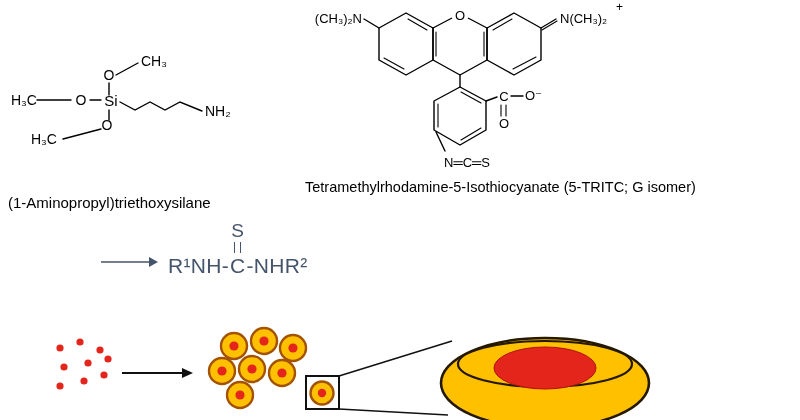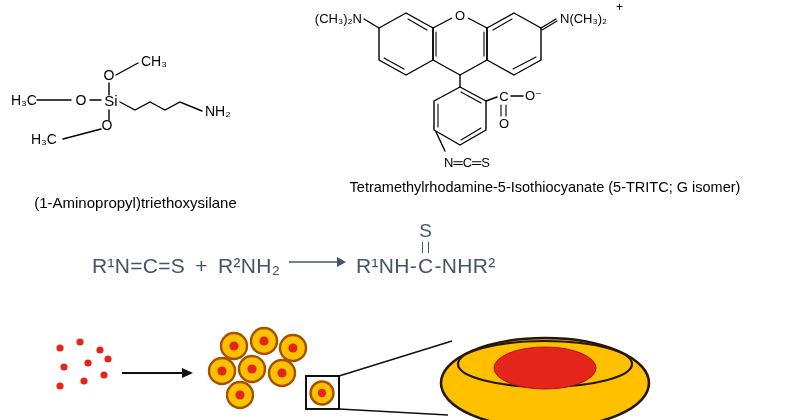--- a/index.html
+++ b/index.html
@@ -13,21 +13,21 @@
 
   
   svg text {
     font-family:"Liberation Sans","DejaVu Sans",sans-serif;
     fill:#000;
   }
   .bond  { stroke:#000; stroke-width:1.4; fill:none; stroke-linecap:round; }
   .dbl   { stroke:#000; stroke-width:1.1; fill:none; stroke-linecap:round; }
   .ring  { stroke:#000; stroke-width:1.4; fill:none; stroke-linejoin:round; }
 
-  .caption { position:absolute; text-align:center; font-size:15px; color:#000; }
+  .caption { position:absolute; font-size:15px; color:#000; }
 
   
   .equation {
     position:absolute; left:92px; top:221px;
     display:flex; align-items:flex-end;
     color:#44546A; font-size:21px; word-spacing:4px; letter-spacing:.3px;
   }
   .equation .seg { line-height:1; white-space:pre; }
   .cstack { display:inline-flex; flex-direction:column; align-items:center; margin:0 1px; }
   .cstack .s-top { font-size:19px; line-height:1; }
@@ -108,21 +108,20 @@
     <line class="dbl" x1="201" y1="103" x2="201" y2="114"></line>
     <line class="dbl" x1="206" y1="103" x2="206" y2="114"></line>
     <text x="204" y="126" font-size="13" text-anchor="middle">O</text>
 
     <line class="bond" x1="136" y1="130" x2="145" y2="149"></line>
     <text x="167" y="165" font-size="13" text-anchor="middle">N═C═S</text>
   </svg>
   <div class="caption" style="left:305px; top:179px; width:480px; font-size:14.5px;">Tetramethylrhodamine-5-Isothiocyanate (5-TRITC; G isomer)</div>
 
   <div class="equation">
-    <span class="seg">R¹N=C=S + R²NH₂</span>
     <svg class="eq-arrow" width="58" height="14" viewBox="0 0 58 14">
       <line x1="0" y1="7" x2="48" y2="7" stroke="#44546A" stroke-width="1.7"></line>
       <polygon points="48,2 57,7 48,12" fill="#44546A"></polygon>
     </svg>
     <span class="seg">R¹NH-</span>
     <span class="cstack">
       <span class="s-top">S</span>
       <span class="dbond"></span>
       <span class="c-mid">C</span>
     </span>

